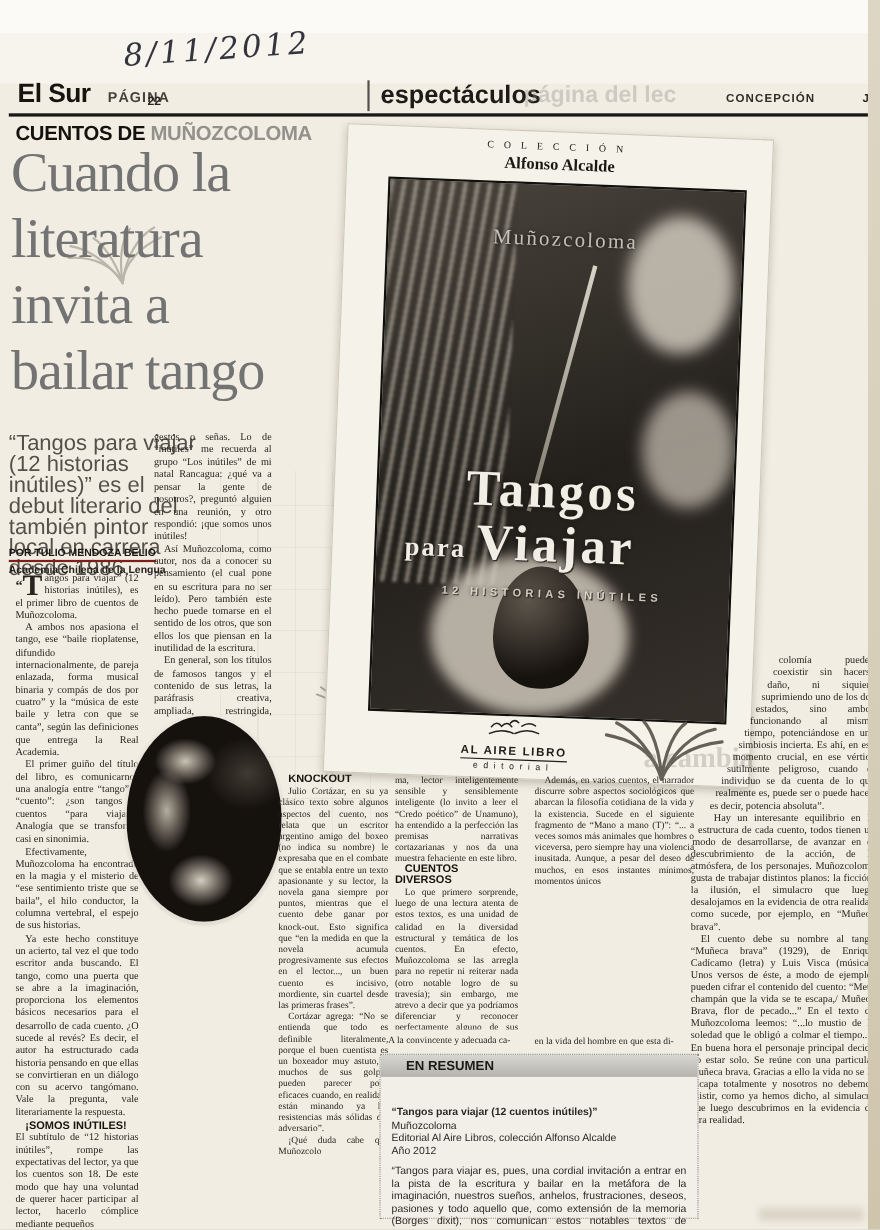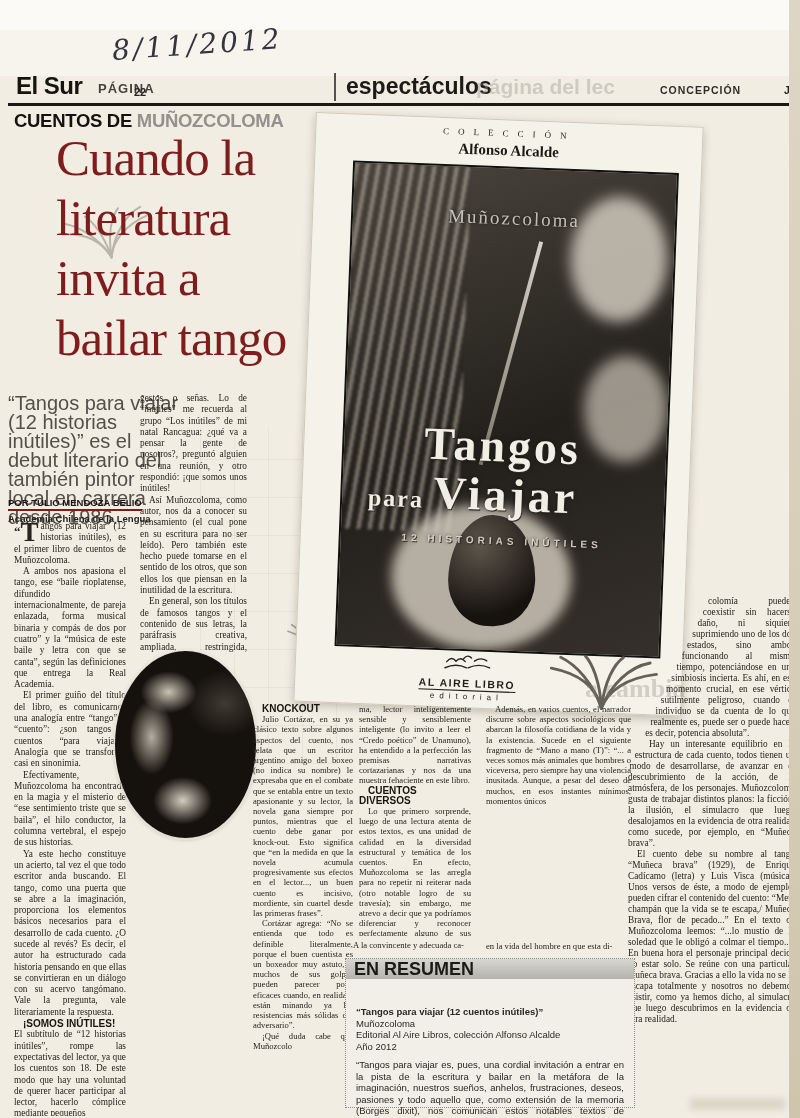--- a/index.html
+++ b/index.html
@@ -35,21 +35,21 @@
      background:repeating-linear-gradient(0deg,rgba(118,112,100,.16) 0 1px,transparent 1px 38px),
                 repeating-linear-gradient(90deg,rgba(118,112,100,.16) 0 1px,transparent 1px 34px);}
   .ghost-2{left:585px;top:674px;font-size:26px;font-weight:bold;
       color:rgba(128,123,114,.30);filter:blur(.7px);z-index:3;font-family:"Liberation Serif",serif;}
 
   
   .kicker{left:14px;top:110px;font-family:"Liberation Sans",sans-serif;font-weight:bold;
       font-size:18.5px;letter-spacing:-.3px;color:#14120e;z-index:3;white-space:nowrap;}
   .kicker .kname{color:#93918c;}
   .headline{left:10px;top:128px;width:322px;font-size:51px;line-height:60px;
-      letter-spacing:-1px;color:#7f1d1d;white-space:pre-line;z-index:3;margin-left:46px;}
+      letter-spacing:-1px;color:#737373;white-space:pre-line;z-index:3;}
   .standfirst{left:8px;top:394px;width:172px;font-family:"Liberation Sans",sans-serif;
       font-size:20px;line-height:19px;color:#53504a;z-index:3;}
   .byline-wrap{left:8px;top:492px;width:160px;z-index:3;font-family:"Liberation Sans",sans-serif;}
   .byline{display:inline-block;font-size:9.5px;font-weight:bold;color:#191713;
       border-bottom:2px solid #7f1d1d;padding-bottom:1px;}
   .byline-org{font-size:9.5px;font-weight:bold;color:#23211c;margin-top:2px;}
 
   
   .bodytxt{font-family:"Liberation Serif",serif;color:#27231d;text-align:justify;
       overflow:hidden;z-index:3;}
@@ -123,21 +123,21 @@
       letter-spacing:1.5px;border-bottom:1.5px solid #211e18;padding-bottom:1px;}
   .cov-pubsub{font-family:"Liberation Sans",sans-serif;font-size:8px;letter-spacing:5px;margin-top:1px;}
   .palm-right{position:absolute;right:4px;bottom:2px;opacity:.9;}
   .palm-left-out{left:46px;top:200px;opacity:.55;transform:rotate(-14deg);z-index:1;}
   .palm-bl-out{left:256px;top:608px;opacity:.6;transform:rotate(8deg) scale(.7);z-index:1;}
 
   
   #resumen{left:345px;top:958px;width:288px;height:148px;background:#f2efe8;
       border:1px dotted #8d8a81;z-index:3;font-family:"Liberation Sans",sans-serif;}
   .res-head{height:20px;line-height:20px;background:linear-gradient(180deg,#d8d6d1,#b4b2ad);
-      font-size:18px;font-weight:bold;color:#1c1a16;padding-left:8px;}
+      font-size:12px;font-weight:bold;color:#1c1a16;padding-left:23px;}
   .res-body{padding:7px 10px;font-size:9.5px;line-height:11.5px;color:#2a2722;margin-top:20px;}
   .res-title{font-weight:bold;}
   .res-quote{margin-top:7px;text-align:justify;}
 </style>
 </head>
 <body>
 
 <div id="page">
 
   <div class="abs band-top"></div>

